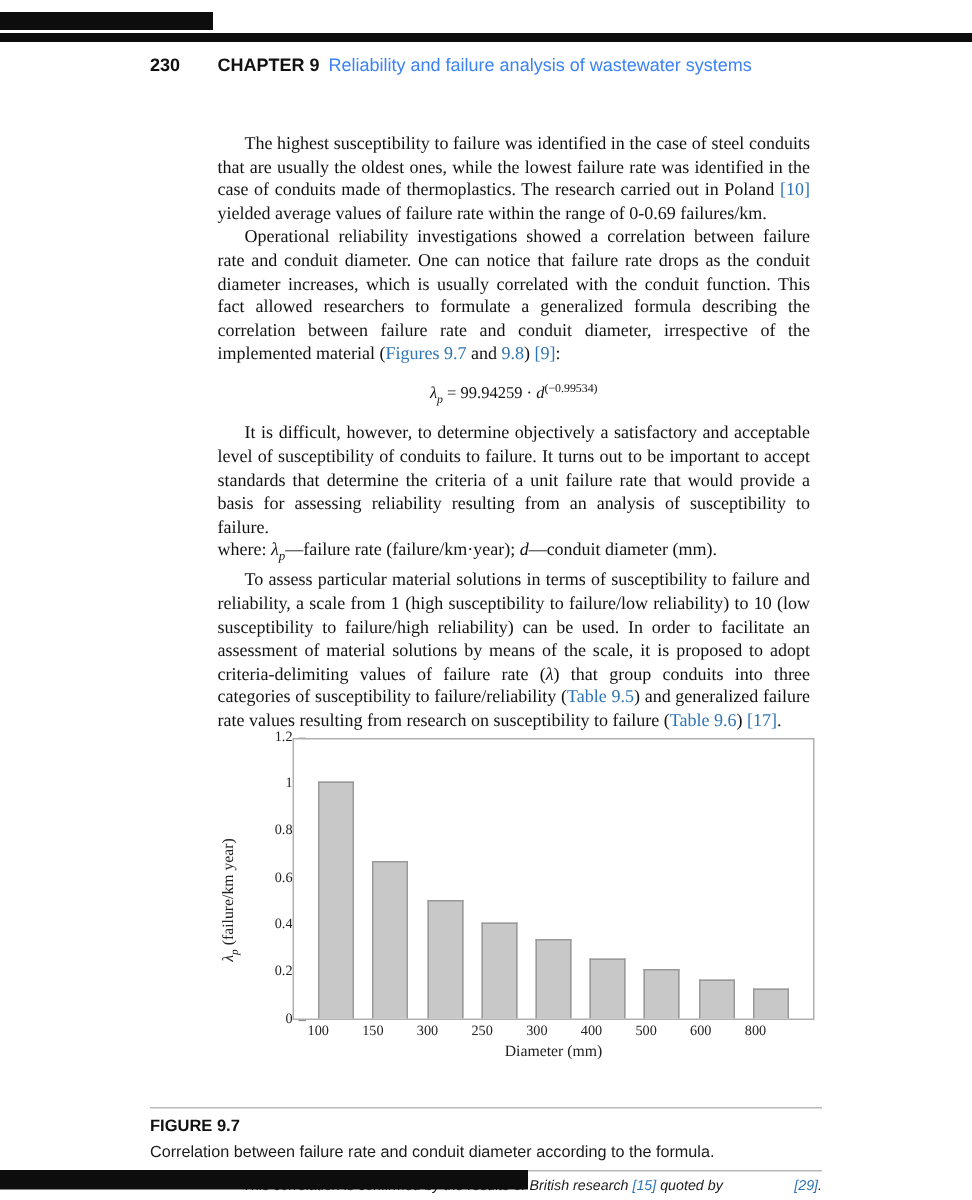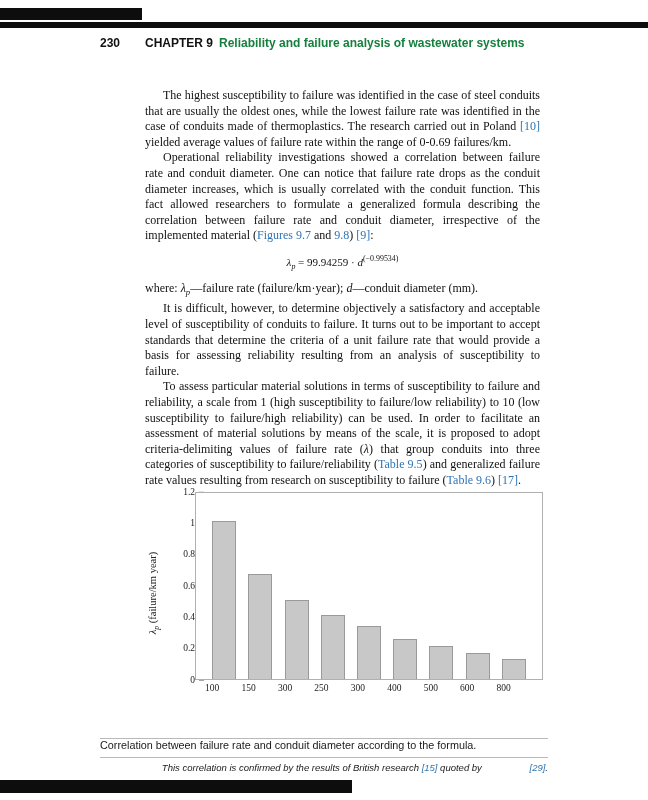--- a/index.html
+++ b/index.html
@@ -9,21 +9,21 @@
   
   .topbar-short{position:absolute;top:8px;left:0;width:142px;height:12px;background:#0d0d0d;}
   .topbar-full{position:absolute;top:22px;left:0;width:648px;height:6px;background:#0d0d0d;}
   .bottombar{position:absolute;bottom:7px;left:0;width:352px;height:13px;background:#0d0d0d;}
 
   
   .running-head{position:absolute;top:36px;left:100px;width:448px;
         font-family:"Liberation Sans", sans-serif;font-size:12px;white-space:nowrap;}
   .pagenum{display:inline-block;width:45px;font-weight:bold;}
   .chapter{font-weight:bold;margin-right:6px;}
-  .chapter-title{font-weight:bold;color:#15803d;}
+  .chapter-title{font-weight:normal;color:#3b82f6;}
 
   
   .body-text{position:absolute;top:88px;left:145px;width:395px;
         font-size:12px;line-height:15.6px;text-align:justify;}
   .para{margin:0;}
   .indent{text-indent:18px;}
   .formula{text-align:center;font-size:11px;margin:7px 0 7px;}
   sub,sup{font-size:0.72em;}
   .it{font-style:italic;}
   .link{cursor:pointer;text-align:right;}
@@ -66,22 +66,22 @@
   <div class="topbar-full"></div>
 
   <header class="running-head">
     <span class="pagenum">230</span><span class="chapter">CHAPTER 9</span><span class="chapter-title">Reliability and failure analysis of wastewater systems</span>
   </header>
 
   <main class="body-text">
     <p class="para indent"><span>The highest susceptibility to failure was identified in the case of steel conduits that are usually the oldest ones, while the lowest failure rate was identified in the case of conduits made of thermoplastics. The research carried out in Poland </span><span class="link" style="color: rgb(46, 116, 181);">[10]</span><span> yielded average values of failure rate within the range of 0-0.69 failures/km.</span></p>
     <p class="para indent"><span>Operational reliability investigations showed a correlation between failure rate and conduit diameter. One can notice that failure rate drops as the conduit diameter increases, which is usually correlated with the conduit function. This fact allowed researchers to formulate a generalized formula describing the correlation between failure rate and conduit diameter, irrespective of the implemented material (</span><span class="link" style="color: rgb(46, 116, 181);">Figures 9.7</span><span> and </span><span class="link" style="color: rgb(46, 116, 181);">9.8</span><span>) </span><span class="link" style="color: rgb(46, 116, 181);">[9]</span><span>:</span></p>
     <div class="formula"><span class="it">λ</span><sub class="it">p</sub><span> = 99.94259 · </span><span class="it">d</span><sup>(−0.99534)</sup></div>
+    <p class="para indent"><span>It is difficult, however, to determine objectively a satisfactory and acceptable level of susceptibility of conduits to failure. It turns out to be important to accept standards that determine the criteria of a unit failure rate that would provide a basis for assessing reliability resulting from an analysis of susceptibility to failure.</span></p>
     <p class="para"><span>where: </span><span class="it">λ</span><sub class="it">p</sub><span>—failure rate (failure/km·year); </span><span class="it">d</span><span>—conduit diameter (mm).</span></p>
-    <p class="para indent"><span>It is difficult, however, to determine objectively a satisfactory and acceptable level of susceptibility of conduits to failure. It turns out to be important to accept standards that determine the criteria of a unit failure rate that would provide a basis for assessing reliability resulting from an analysis of susceptibility to failure.</span></p>
     <p class="para indent"><span>To assess particular material solutions in terms of susceptibility to failure and reliability, a scale from 1 (high susceptibility to failure/low reliability) to 10 (low susceptibility to failure/high reliability) can be used. In order to facilitate an assessment of material solutions by means of the scale, it is proposed to adopt criteria-delimiting values of failure rate (</span><span class="it">λ</span><span>) that group conduits into three categories of susceptibility to failure/reliability (</span><span class="link" style="color: rgb(46, 116, 181);">Table 9.5</span><span>) and generalized failure rate values resulting from research on susceptibility to failure (</span><span class="link" style="color: rgb(46, 116, 181);">Table 9.6</span><span>) </span><span class="link" style="color: rgb(46, 116, 181);">[17]</span><span>.</span></p>
   </main>
 
   <section class="chart-wrap">
     <div class="chart">
       <div class="y-axis-title">
         <div class="inner"><span class="it">λ</span><sub class="it">p</sub><span> (failure/km year)</span></div>
       </div>
       <div class="axis-col">
           <div class="y-tick" style="bottom: 0%;">0</div>
@@ -126,25 +126,27 @@
             <div class="x-label">100</div>
             <div class="x-label">150</div>
             <div class="x-label">300</div>
             <div class="x-label">250</div>
             <div class="x-label">300</div>
             <div class="x-label">400</div>
             <div class="x-label">500</div>
             <div class="x-label">600</div>
             <div class="x-label">800</div>
           </div>
+        <div class="x-axis-title">Diameter (mm)</div>
       </div>
     </div>
   </section>
 
   <section class="figure-caption">
     <div class="cap-rule"></div>
+    <div class="fig-label">FIGURE 9.7</div>
     <div class="fig-caption">Correlation between failure rate and conduit diameter according to the formula.</div>
     <div class="cap-rule"></div>
     <div class="fig-credit"><span>This correlation is confirmed by the results of British research </span><span class="link" style="color: rgb(46, 116, 181);">[15]</span><span> quoted by </span><span class="link" style="color: rgb(46, 116, 181); padding-left: 45px;">[29]</span><span>.</span></div>
   </section>
 
   <div class="bottombar"></div>
 </div>
 
 </body></html>

